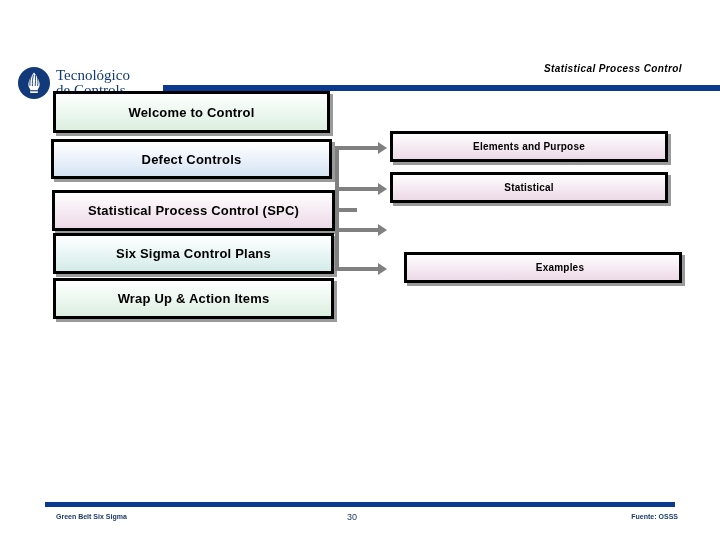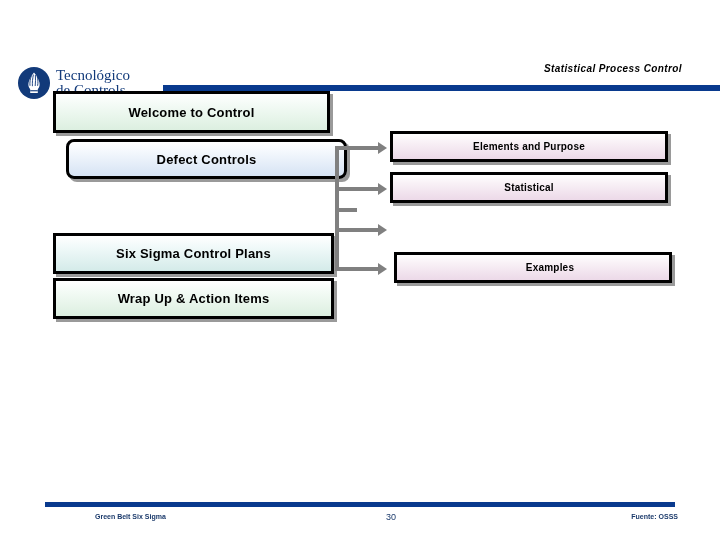--- a/index.html
+++ b/index.html
@@ -124,21 +124,20 @@
     width: 630px; height: 5px;
     background: #093a8e;
   }
   .footer-text {
     position: absolute;
     top: 513px;
     font-size: 7px;
     font-weight: bold;
     color: #1b3a6b;
     white-space: nowrap;
-    margin-left: 39px;
   }
   #footer-left  { left: 56px; }
   #footer-page  { left: 347px; color: #1b3a6b; font-weight: normal; font-size: 9px; top: 512px; }
   #footer-right { right: 42px; }
 </style>
 </head>
 <body>
 
 <div id="slide-header">
 
@@ -163,24 +162,27 @@
 
   <div id="slide-title">Statistical Process Control</div>
 </div>
 
 <div id="diagram">
 
   <div class="node fill-green" style="left:53px; top:91px; width:277px; height:42px;">
     <span class="node-label">Welcome to Control</span>
   </div>
 
-  <div class="node fill-blue" style="left:66px; top:139px; width:281px; height:40px;border-radius:8px;">
+  <div class="node fill-blue" style="left:51px; top:139px; width:281px; height:40px;">
     <span class="node-label">Defect Controls</span>
   </div>
 
+  <div class="node fill-pink" style="left:52px; top:190px; width:283px; height:41px;">
+    <span class="node-label">Statistical Process Control (SPC)</span>
+  </div>
 
   <div class="node fill-green" style="left:53px; top:278px; width:281px; height:41px;">
     <span class="node-label">Wrap Up &amp; Action Items</span>
   </div>
 
   <div class="node fill-teal" style="left:53px; top:233px; width:281px; height:41px;">
     <span class="node-label">Six Sigma Control Plans</span>
   </div>
 
   <div class="conn" style="left:335px; top:208px; width:22px; height:4px;"></div>
@@ -200,21 +202,21 @@
 
   <div class="node right fill-pink" style="left:390px; top:131px; width:278px; height:31px;">
     <span class="node-label">Elements and Purpose</span>
   </div>
 
   <div class="node right fill-pink" style="left:390px; top:172px; width:278px; height:31px;">
     <span class="node-label">Statistical</span>
   </div>
 
 
-  <div class="node right fill-pink" style="left:394px; top:252px; width:278px; height:31px;padding-left:34px;">
+  <div class="node right fill-pink" style="left:404px; top:252px; width:278px; height:31px;padding-left:34px;">
     <span class="node-label">Examples</span>
   </div>
 </div>
 
 <div id="footer-rule"></div>
 <div class="footer-text" id="footer-left">Green Belt Six Sigma</div>
 <div class="footer-text" id="footer-page">30</div>
 <div class="footer-text" id="footer-right">Fuente: OSSS</div>
 
 </body></html>

